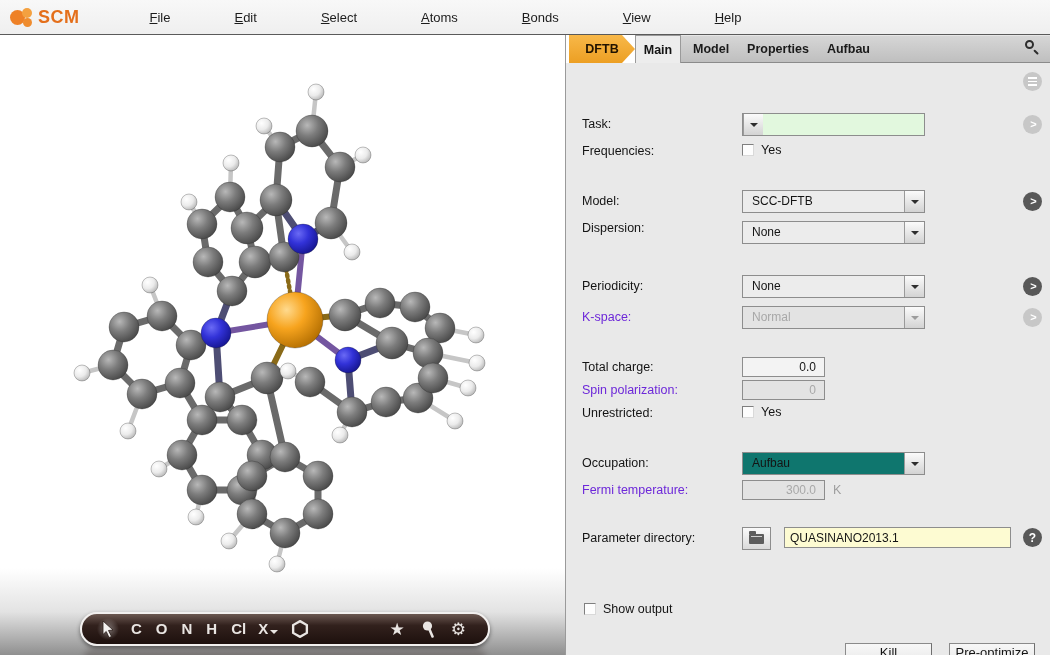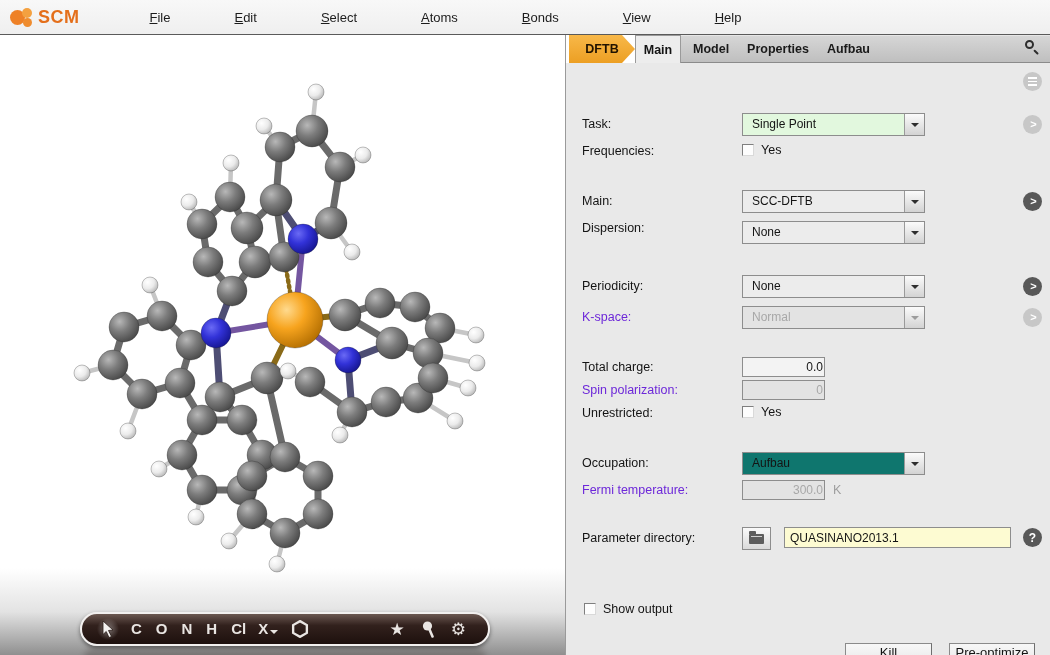--- a/index.html
+++ b/index.html
@@ -78,21 +78,21 @@
   .dd .btn { width:20px; border-left:1px solid #9a9a9a; background:linear-gradient(#fbfbfb,#d3d3d3);
     display:flex; align-items:center; justify-content:center; }
   .dd .tri { width:0; height:0; border:4px solid transparent; border-top-color:#2e2e2e; margin-top:4px; }
   .dd.green { background:#e2f8de; }
   .dd.yellow { background:#0f766e; }
   .dd.dis { background:#e3e3e3;gap:20px; }
   .dd.dis .val { color:#a8a8a8; }
   .dd.dis .tri { border-top-color:#9c9c9c; }
 
   .num-input { position:absolute; left:176px; width:83px; height:20px; border:1px solid #8d8d8d;
-    background:#f3f3f3; font-size:12px; color:#141414; text-align:right; padding-right:1px;
+    background:#f3f3f3; font-size:12px; color:#141414; text-align:right; padding-right:8px;
     font-family:"Liberation Sans","DejaVu Sans",sans-serif; }
   .num-input.dis { background:#e3e3e3; color:#a8a8a8; }
   .unit { position:absolute; left:267px; top:3px; font-size:12.5px; color:#9e9e9e; }
 
   .cb { position:absolute; left:176px; width:12px; height:12px; background:#fdfdfd;
     border:1px solid; border-color:#7f7f7f #d9d9d9 #d9d9d9 #7f7f7f; }
   .cb-label { position:absolute; left:195px; top:-1px; font-size:12.5px; color:#141414; }
 
   .circle-btn { position:absolute; left:457px; width:19px; height:19px; border-radius:50%;
     background:#585858; color:#ffffff; display:flex; align-items:center; justify-content:center; }
@@ -372,38 +372,37 @@
       <span class="hamb">
           <i></i>
           <i></i>
           <i></i>
         </span>
     </div>
 
     <div class="row" style="top:78px">
       <span class="lbl" style="top:4px">Task:</span>
       <div class="dd green">
-        <span class="val">Single Point</span>
         <span class="btn">
             <i class="tri"></i>
           </span>
       </div>
       <div class="circle-btn light" style="top:2px">
           <span class="chev">&gt;</span>
         </div>
     </div>
 
     <div class="row" style="top:109px">
       <span class="lbl" style="top:0">Frequencies:</span>
       <span class="cb"></span>
       <span class="cb-label">Yes</span>
     </div>
 
     <div class="row" style="top:155px">
-      <span class="lbl" style="top:4px">Main:</span>
+      <span class="lbl" style="top:4px">Model:</span>
       <div class="dd">
         <span class="val">SCC-DFTB</span>
         <span class="btn">
             <i class="tri"></i>
           </span>
       </div>
       <div class="circle-btn" style="top:2px">
           <span class="chev">&gt;</span>
         </div>
     </div>

